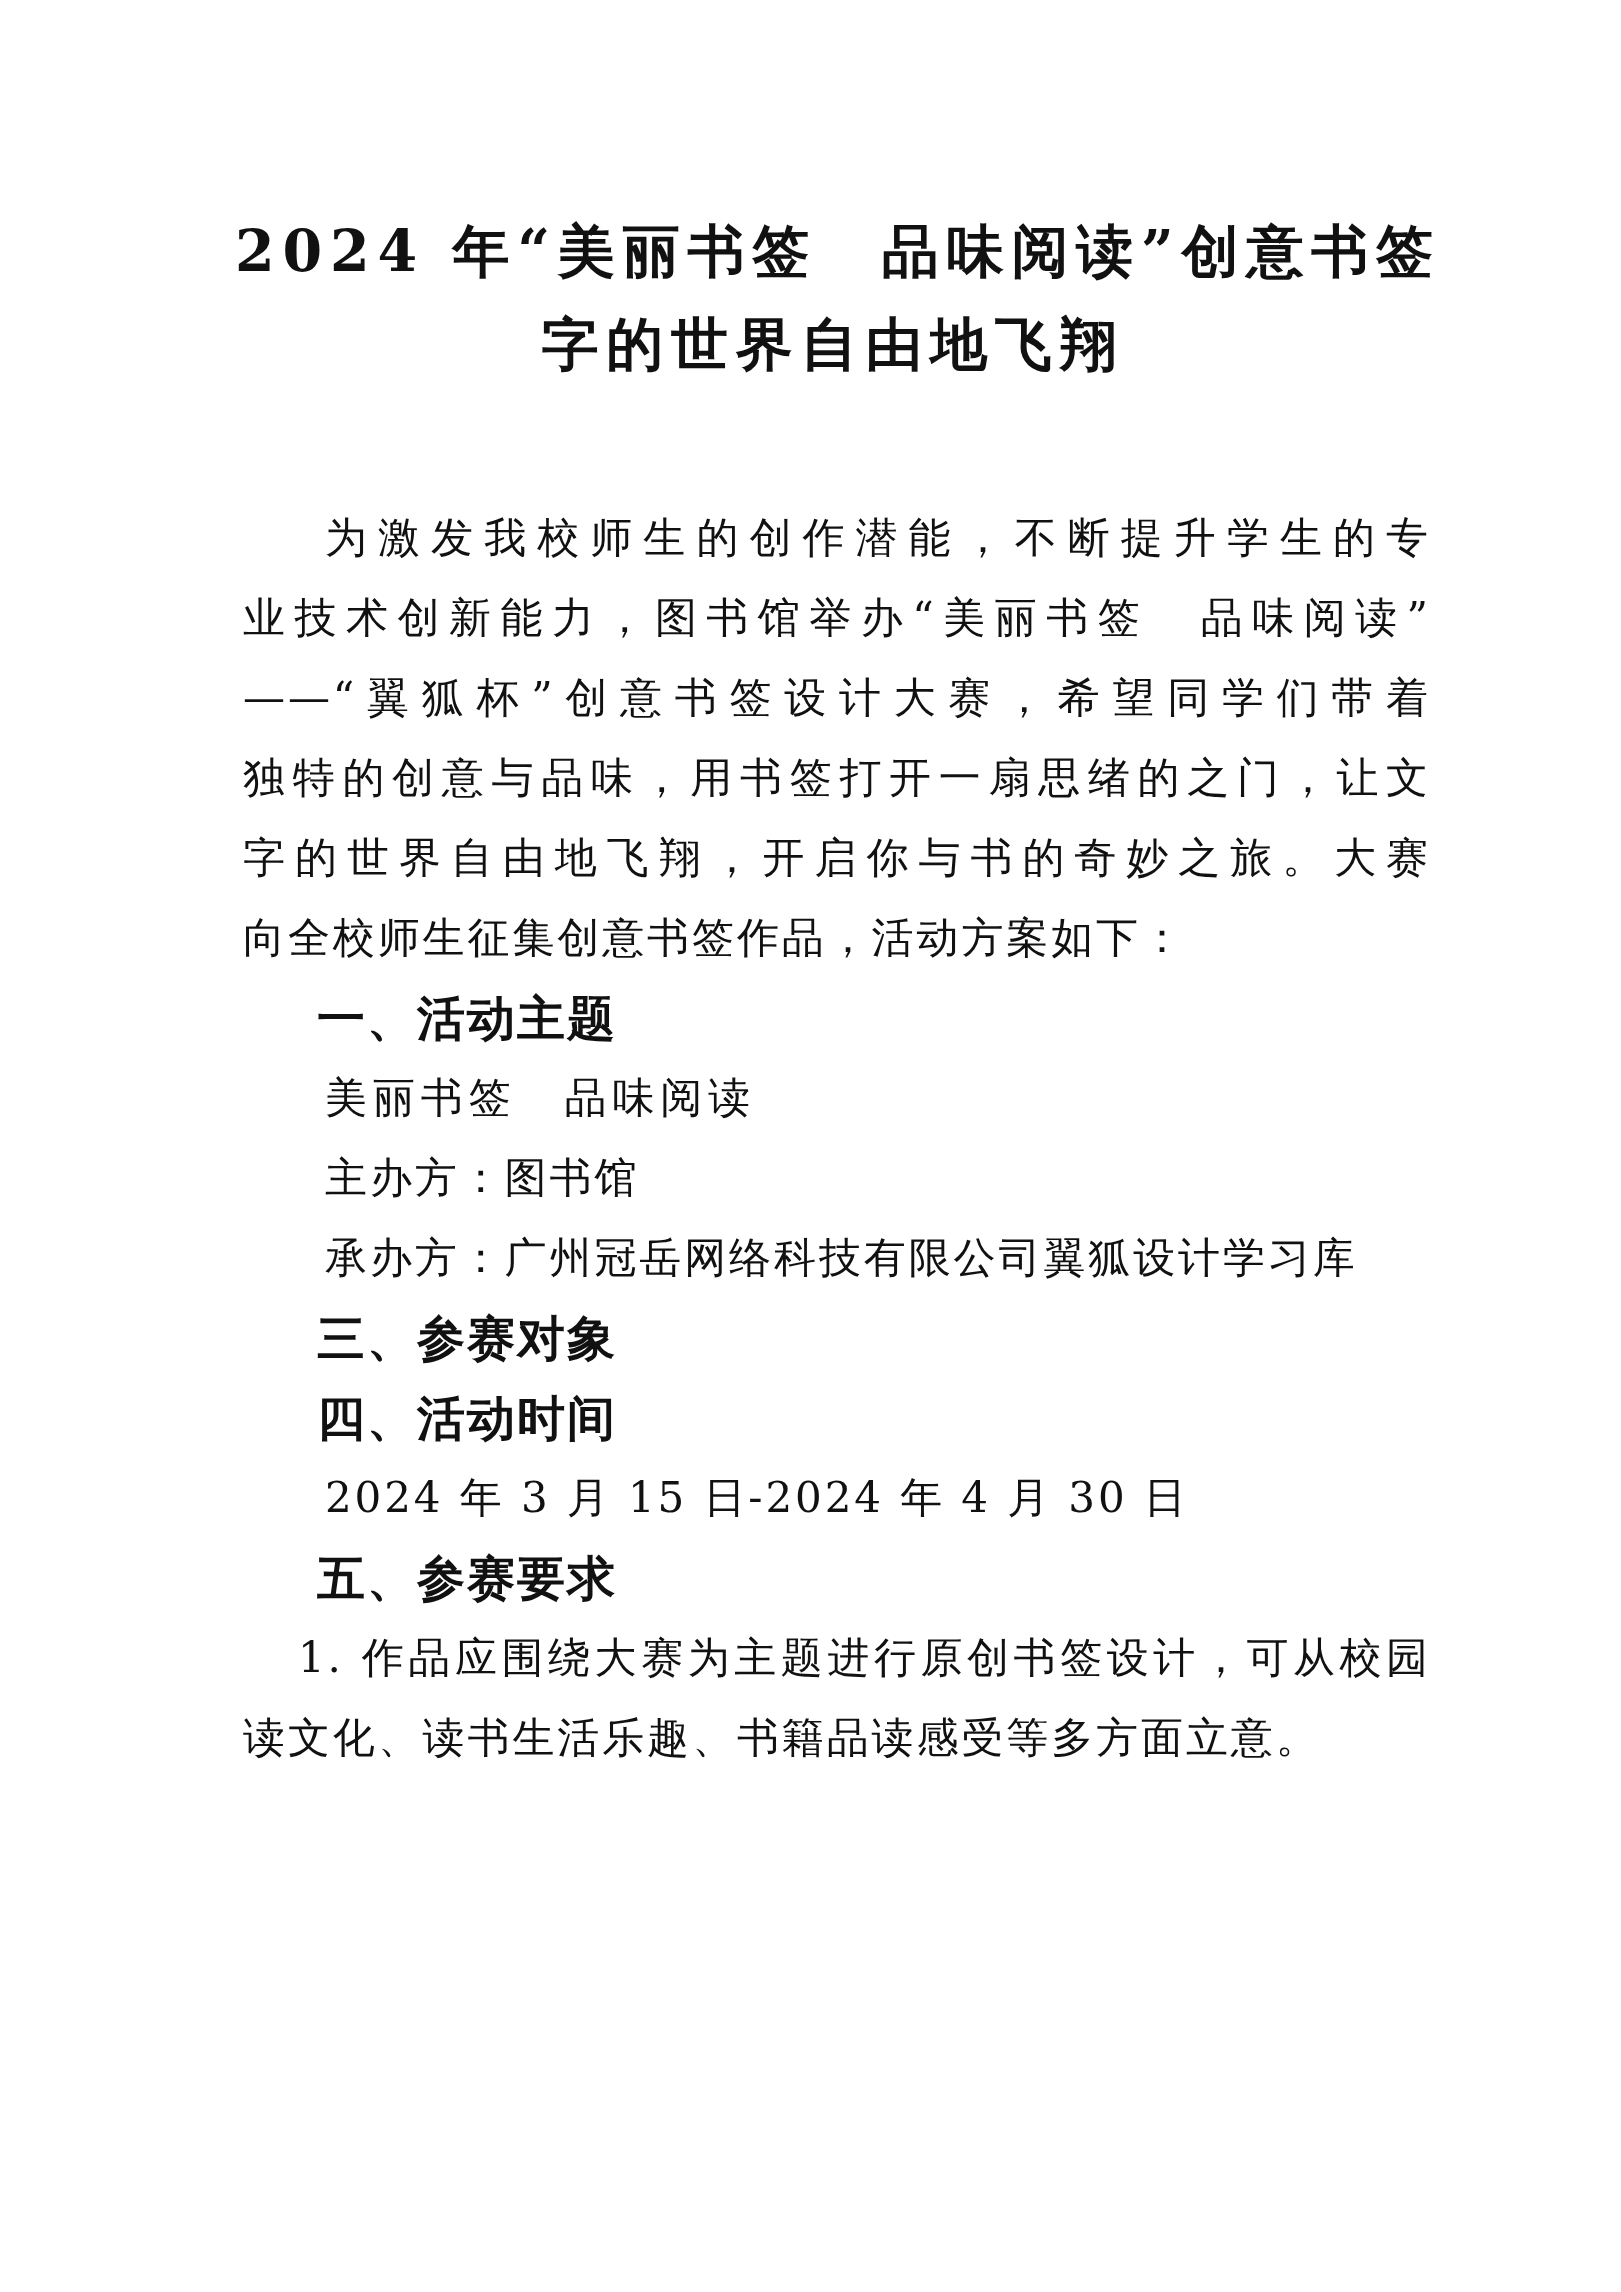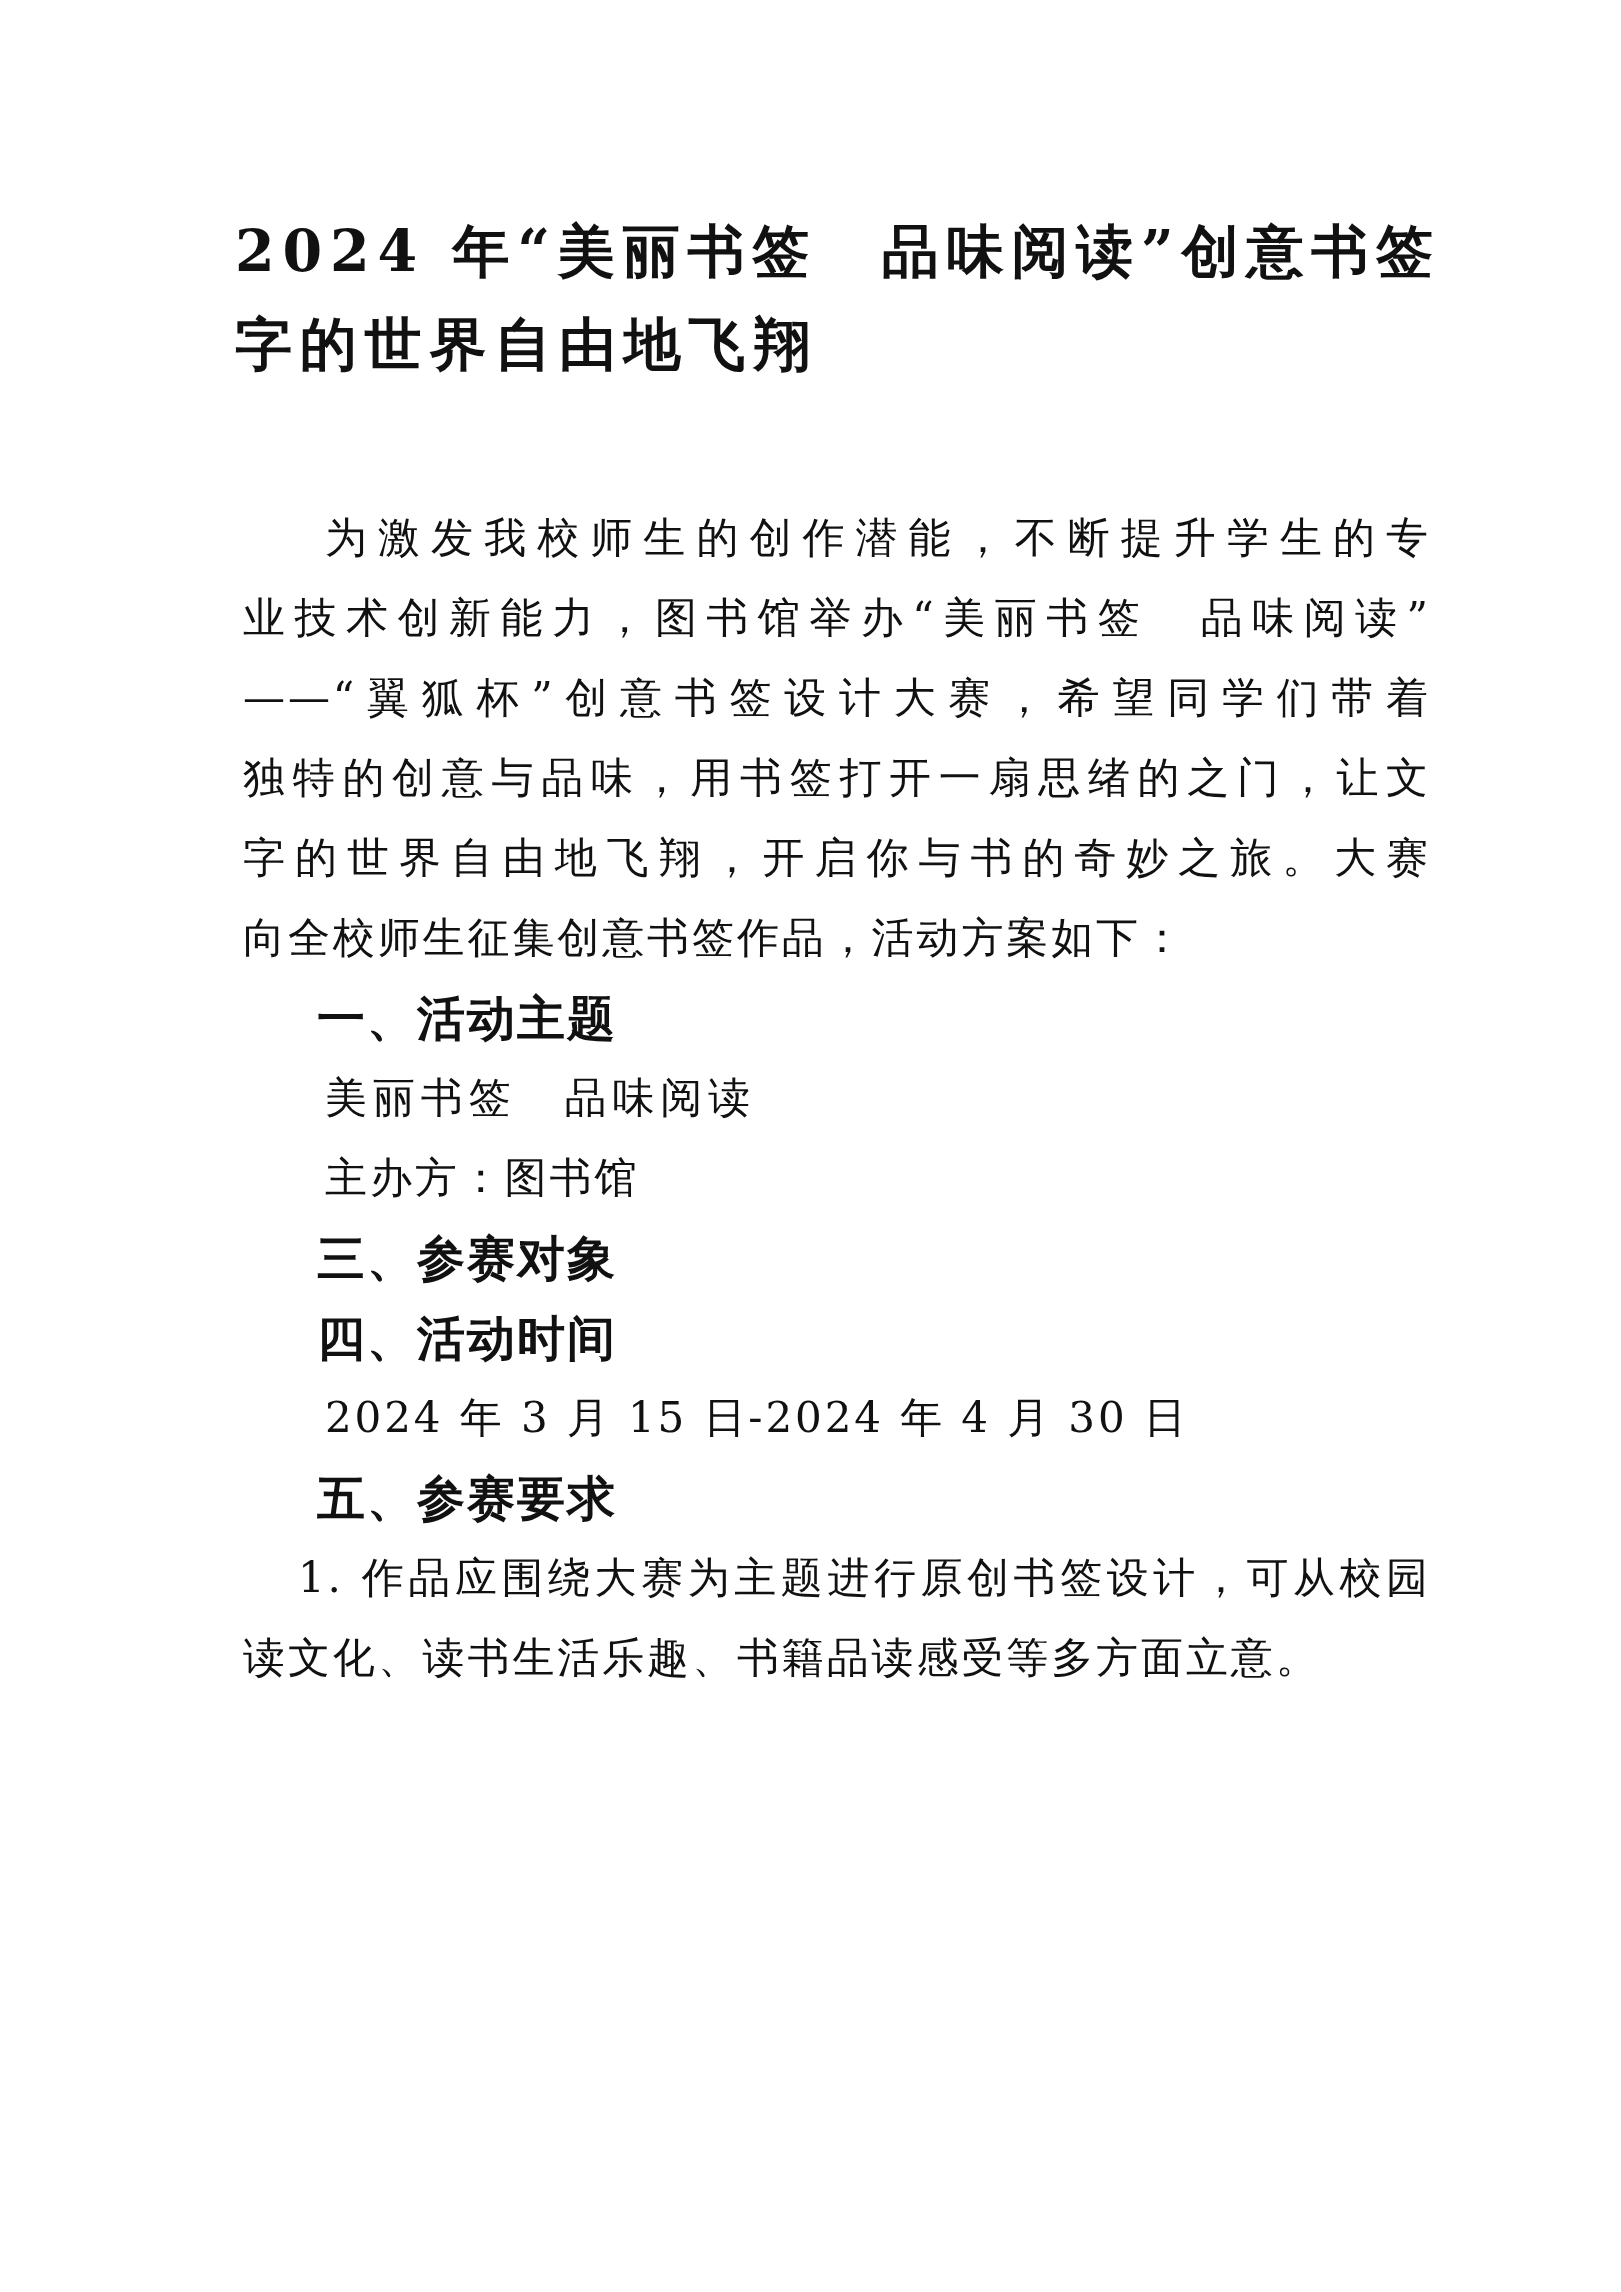--- a/index.html
+++ b/index.html
@@ -15,21 +15,21 @@
     color: #111111;
     overflow: hidden;
   }
   .content {
     position: absolute;
     left: 235px;
     top: 204px;
     width: 1196px;
   }
   .doc-title {
-    text-align: left;
+    text-align: center;
     font-family: "DejaVu Serif", "Liberation Serif", serif;
     font-weight: 700;
     font-size: 57px;
     line-height: 93px;
     letter-spacing: 7.8px;
     white-space: nowrap;
   }
   .title-gap {
     height: 108px;
   }
@@ -80,20 +80,21 @@
     <div class="line kai just">业技术创新能力，图书馆举办“美丽书签　品味阅读”</div>
     <div class="line kai just">——“翼狐杯”创意书签设计大赛，希望同学们带着</div>
     <div class="line kai just">独特的创意与品味，用书签打开一扇思绪的之门，让文</div>
     <div class="line kai just">字的世界自由地飞翔，开启你与书的奇妙之旅。大赛</div>
     <div class="line kai">向全校师生征集创意书签作品，活动方案如下：</div>
 
     <div class="line hei ind">一、活动主题</div>
     <div class="line kai ind spread">美丽书签　品味阅读</div>
 
     <div class="line kai ind">主办方：图书馆</div>
+    <div class="line kai ind">承办方：广州冠岳网络科技有限公司翼狐设计学习库</div>
 
     <div class="line hei ind">三、参赛对象</div>
 
     <div class="line hei ind">四、活动时间</div>
     <div class="line kai ind">2024 年 3 月 15 日-2024 年 4 月 30 日</div>
 
     <div class="line hei ind">五、参赛要求</div>
     <div class="line kai ind-sm just">1. 作品应围绕大赛为主题进行原创书签设计，可从校园阅</div>
     <div class="line kai">读文化、读书生活乐趣、书籍品读感受等多方面立意。</div>
 

